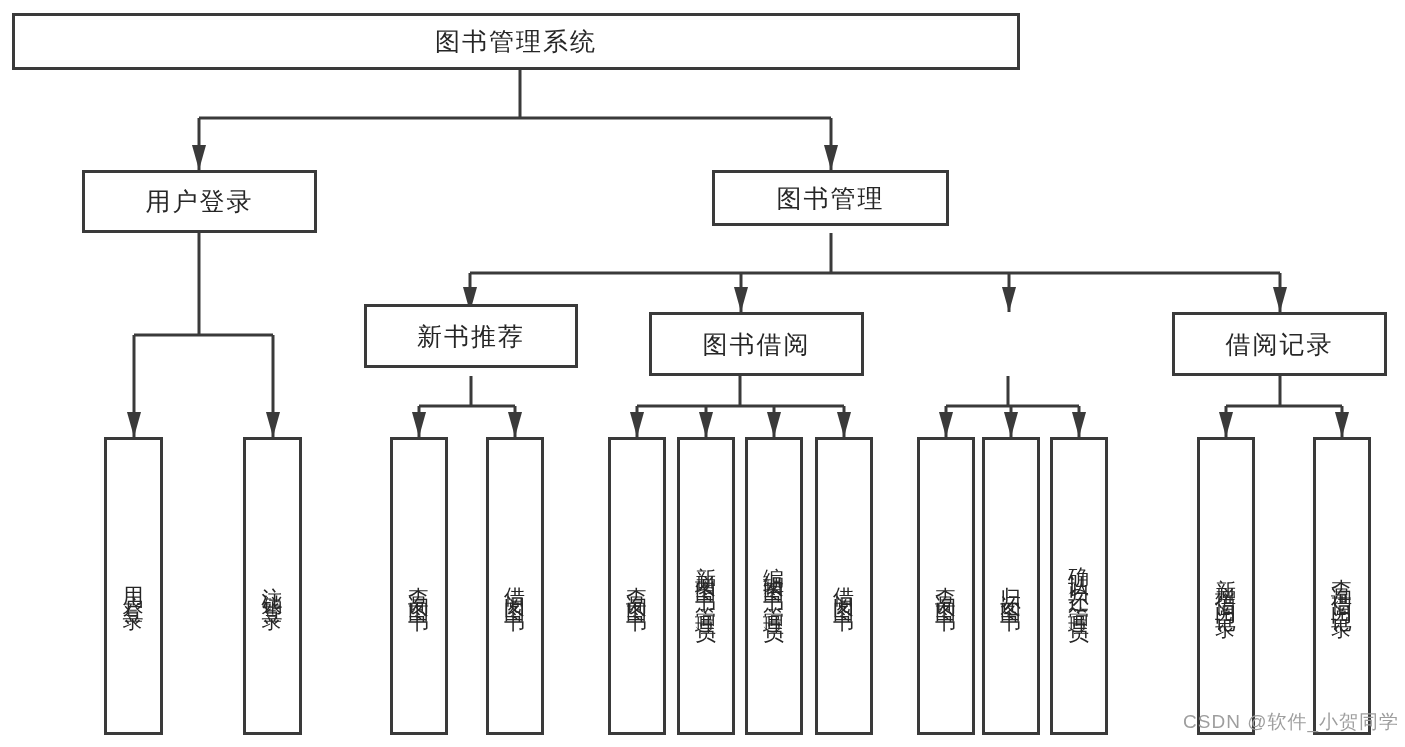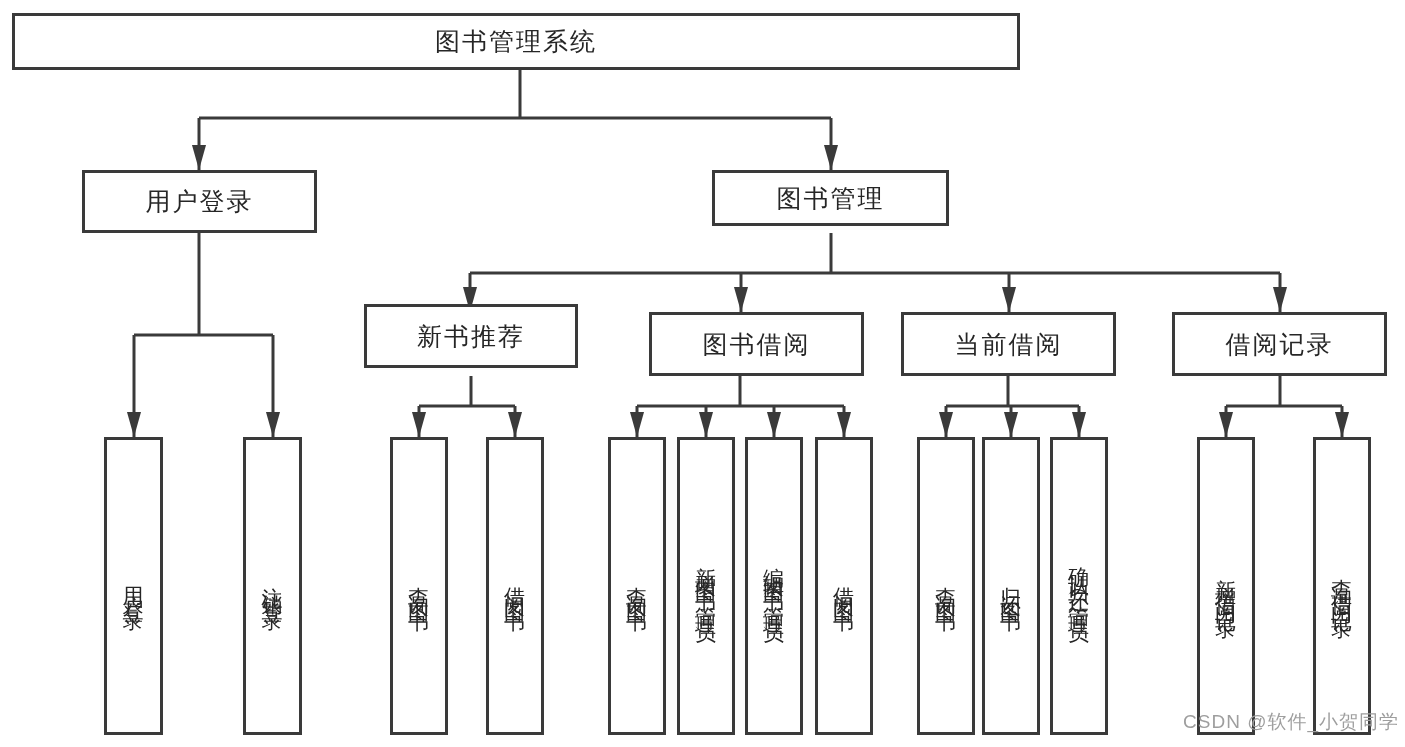--- a/index.html
+++ b/index.html
@@ -80,21 +80,20 @@
     <line class="wire" x1="1342" y1="406" x2="1342" y2="437" marker-end="url(#arrow)"></line>
   </svg>
 
   <div class="box h-box" style="left:12px;top:13px;width:1008px;height:57px;">图书管理系统</div>
 
   <div class="box h-box" style="left:82px;top:170px;width:235px;height:63px;">用户登录</div>
   <div class="box h-box" style="left:712px;top:170px;width:237px;height:56px;">图书管理</div>
 
   <div class="box h-box" style="left:364px;top:304px;width:214px;height:64px;">新书推荐</div>
   <div class="box h-box" style="left:633px;top:312px;width:215px;height:64px;margin-left:16px;">图书借阅</div>
-  <div class="box h-box" style="left:901px;top:312px;width:215px;height:64px;">当前借阅</div>
   <div class="box h-box" style="left:1172px;top:312px;width:215px;height:64px;">借阅记录</div>
 
   <div class="box v-box" style="left:104px;top:437px;width:59px;height:298px;">用户登录</div>
   <div class="box v-box" style="left:243px;top:437px;width:59px;height:298px;">注销登录</div>
 
   <div class="box v-box" style="left:390px;top:437px;width:58px;height:298px;">查询图书</div>
   <div class="box v-box" style="left:486px;top:437px;width:58px;height:298px;">借阅图书</div>
 
   <div class="box v-box" style="left:608px;top:437px;width:58px;height:298px;">查询图书</div>
   <div class="box v-box" style="left:677px;top:437px;width:58px;height:298px;">新增图书（管理员）</div>

